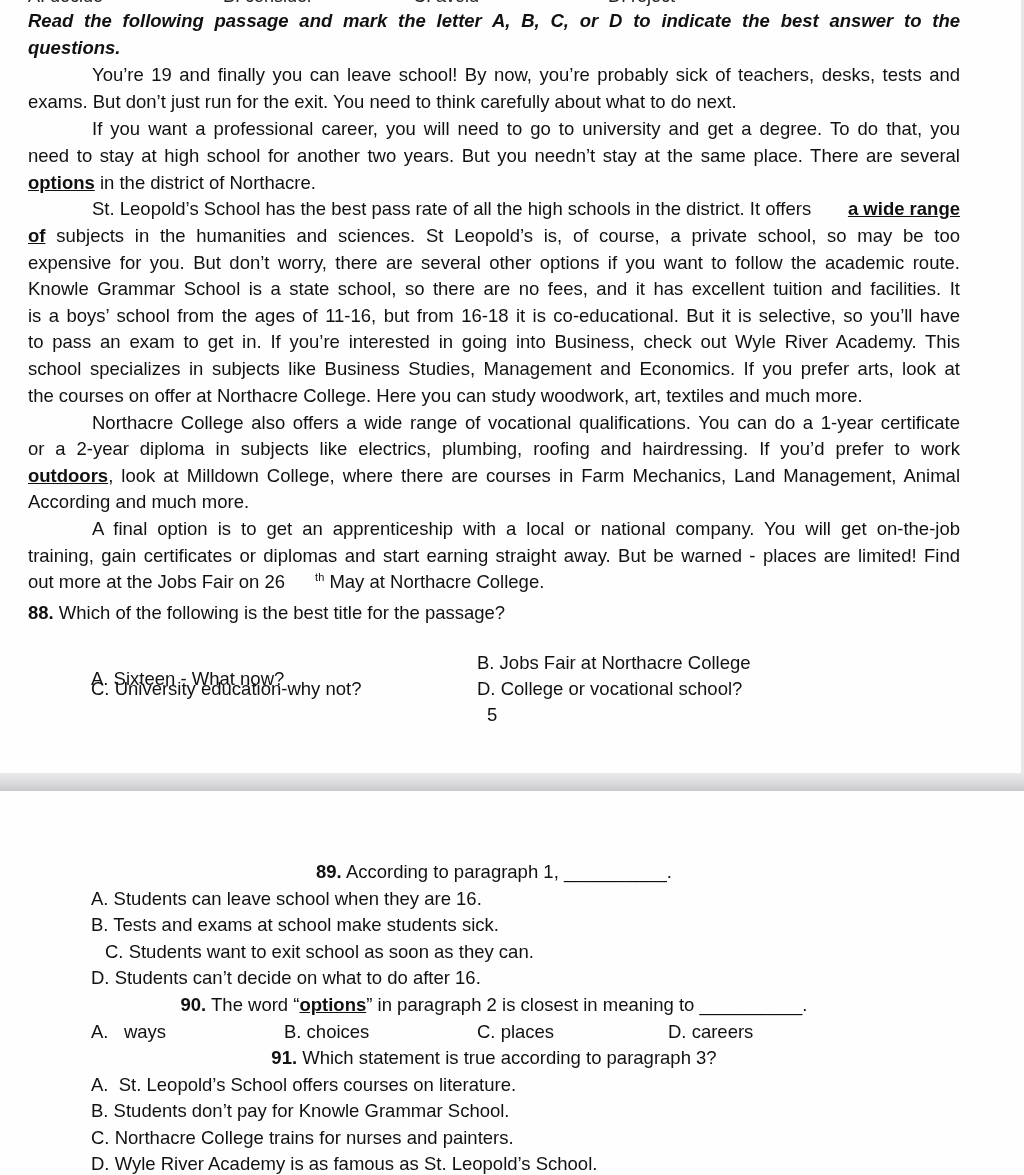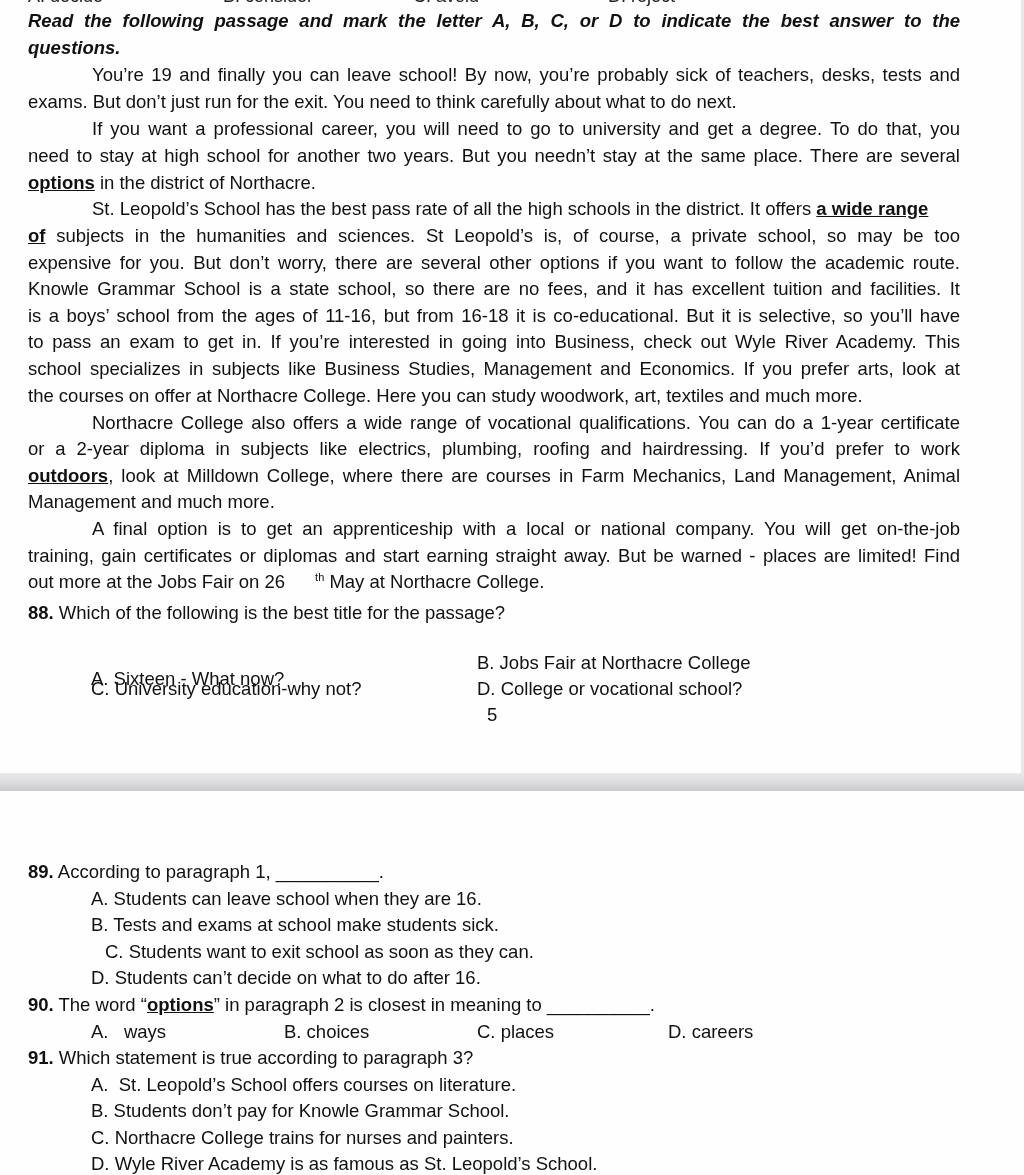--- a/index.html
+++ b/index.html
@@ -1,20 +1,20 @@
 <!DOCTYPE html>
 <html><head>
 <meta charset="utf-8">
 <style>
   html, body { margin:0; padding:0; }
   body { width:1024px; height:1175px; overflow:hidden; background:#fefefe; font-family:"Liberation Sans", sans-serif; color:#111; position:relative; }
   .page { position:absolute; left:0; width:1024px; background:#fefefe; }
   .p1 { top:0; height:768px; }
   .gap { position:absolute; top:773px; left:0; width:1024px; height:18px; background:linear-gradient(#eaeaec,#d9d9dc 60%,#c9c9cc); }
-  .p2 { top:791px; height:300px; }
+  .p2 { top:791px; height:300px;text-align:center; }
   .ln { position:absolute; left:28px; right:64px; font-size:18.5px; line-height:26.6px; white-space:nowrap; }
   .just { text-align:justify; text-align-last:justify; white-space:normal; }
   .ind { padding-left:64px; }
   .inst { font-weight:bold; font-style:italic; }
   .u { font-weight:bold; text-decoration:underline; }
   .opt { position:absolute; font-size:18.5px; line-height:26.6px; white-space:nowrap; }
   b.num { font-weight:bold; }
   sup { font-size:11px; line-height:0;padding-left:30px; }
   .cut { position:absolute; top:-14px; left:28px; font-size:18px; color:#222; white-space:nowrap; }
   .rshade { position:absolute; right:0; top:0; width:3px; height:773px; background:#e8e8ea; }
@@ -34,36 +34,36 @@
   <div class="ln inst just" style="top:8px">Read the following passage and mark the letter A, B, C, or D to indicate the best answer to the</div>
   <div class="ln inst" style="top:35px">questions.</div>
 
   <div class="ln ind just" style="top:62px">You’re 19 and finally you can leave school! By now, you’re probably sick of teachers, desks, tests and</div>
   <div class="ln" style="top:89px">exams. But don’t just run for the exit. You need to think carefully about what to do next.</div>
 
   <div class="ln ind just" style="top:116px">If you want a professional career, you will need to go to university and get a degree. To do that, you</div>
   <div class="ln just" style="top:143px">need to stay at high school for another two years. But you needn’t stay at the same place. There are several</div>
   <div class="ln" style="top:170px"><span class="u">options</span><span> in the district of Northacre.</span></div>
 
-  <div class="ln ind" style="top:196px;display:flex;justify-content:flex-start">
+  <div class="ln ind" style="top:196px;display:flex;justify-content:space-between">
       <span style="white-space:pre">St. Leopold’s School has the best pass rate of all the high schools in the district. It offers </span>
       <span class="u">a wide range</span>
     </div>
   <div class="ln just" style="top:223px"><span class="u">of</span><span> subjects in the humanities and sciences. St Leopold’s is, of course, a private school, so may be too</span></div>
   <div class="ln just" style="top:250px">expensive for you. But don’t worry, there are several other options if you want to follow the academic route.</div>
   <div class="ln just" style="top:276px">Knowle Grammar School is a state school, so there are no fees, and it has excellent tuition and facilities. It</div>
   <div class="ln just" style="top:303px">is a boys’ school from the ages of 11-16, but from 16-18 it is co-educational. But it is selective, so you’ll have</div>
   <div class="ln just" style="top:329px">to pass an exam to get in. If you’re interested in going into Business, check out Wyle River Academy. This</div>
   <div class="ln" style="top:383px">the courses on offer at Northacre College. Here you can study woodwork, art, textiles and much more.</div>
   <div class="ln just" style="top:356px">school specializes in subjects like Business Studies, Management and Economics. If you prefer arts, look at</div>
 
   <div class="ln ind just" style="top:410px">Northacre College also offers a wide range of vocational qualifications. You can do a 1-year certificate</div>
   <div class="ln just" style="top:436px">or a 2-year diploma in subjects like electrics, plumbing, roofing and hairdressing. If you’d prefer to work</div>
   <div class="ln just" style="top:463px"><span class="u">outdoors</span><span>, look at Milldown College, where there are courses in Farm Mechanics, Land Management, Animal</span></div>
-  <div class="ln" style="top:489px">Management and much more.</div>
+  <div class="ln" style="top:489px">According and much more.</div>
 
   <div class="ln ind just" style="top:516px">A final option is to get an apprenticeship with a local or national company. You will get on-the-job</div>
   <div class="ln just" style="top:543px">training, gain certificates or diplomas and start earning straight away. But be warned - places are limited! Find</div>
   <div class="ln" style="top:569px"><span>out more at the Jobs Fair on 26</span><sup>th</sup><span> May at Northacre College.</span></div>
 
   <div class="ln" style="top:600px"><b class="num">88.</b><span> Which of the following is the best title for the passage?</span></div>
   <div class="opt" style="top:666px;left:91px">A. Sixteen - What now?</div>
   <div class="opt" style="top:650px;left:477px">B. Jobs Fair at Northacre College</div>
   <div class="opt" style="top:676px;left:91px">C. University education-why not?</div>
   <div class="opt" style="top:676px;left:477px">D. College or vocational school?</div>

